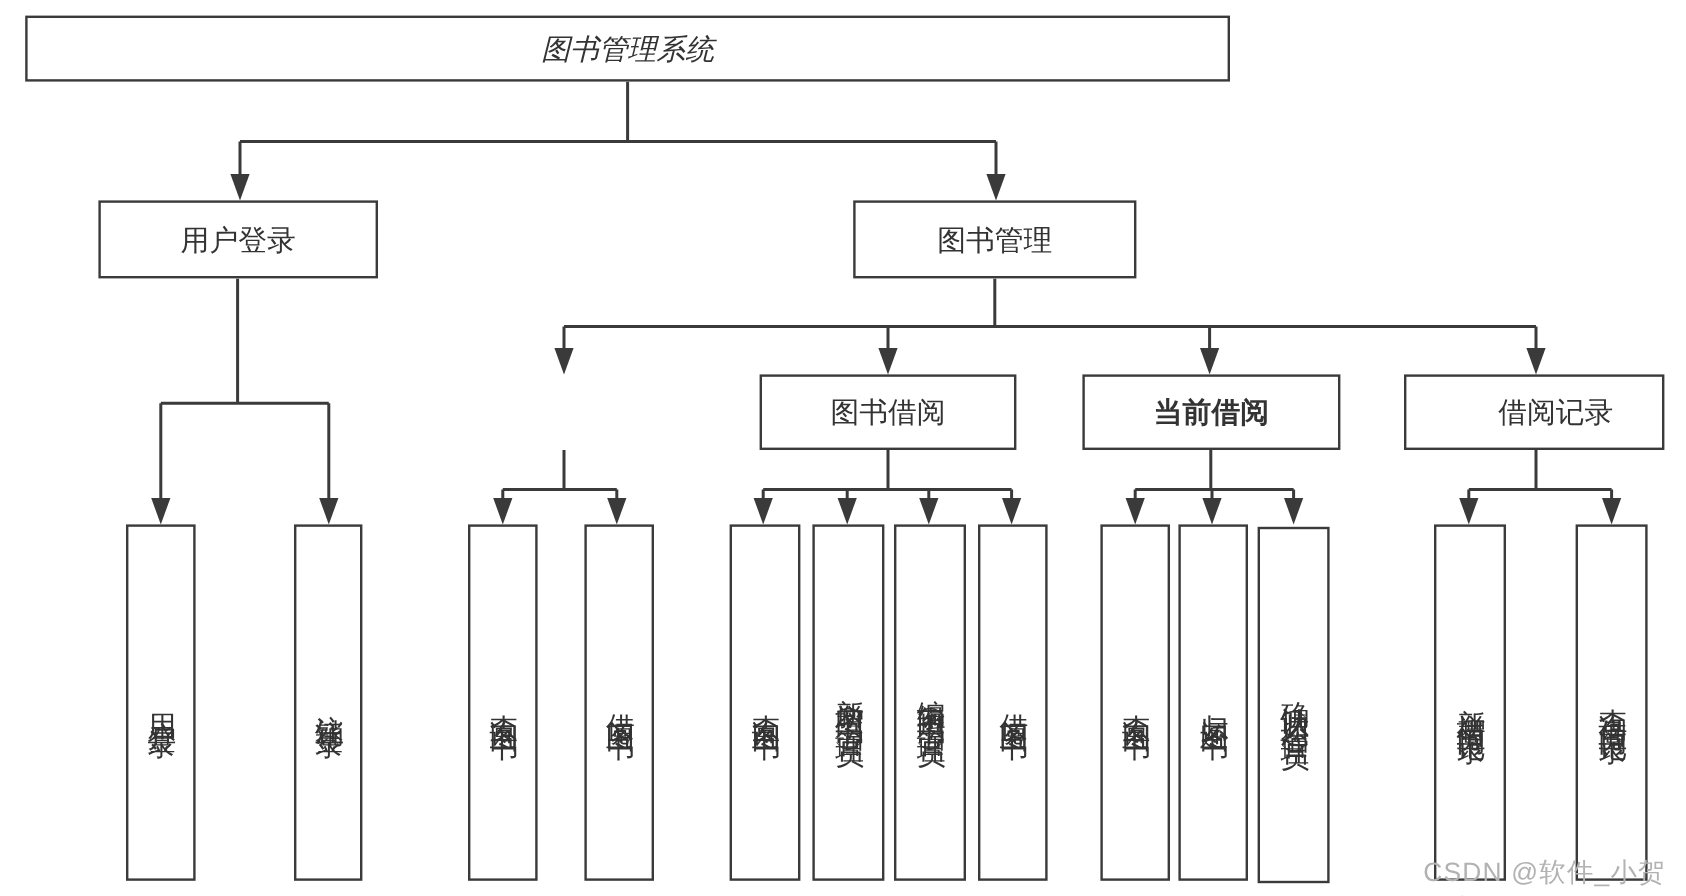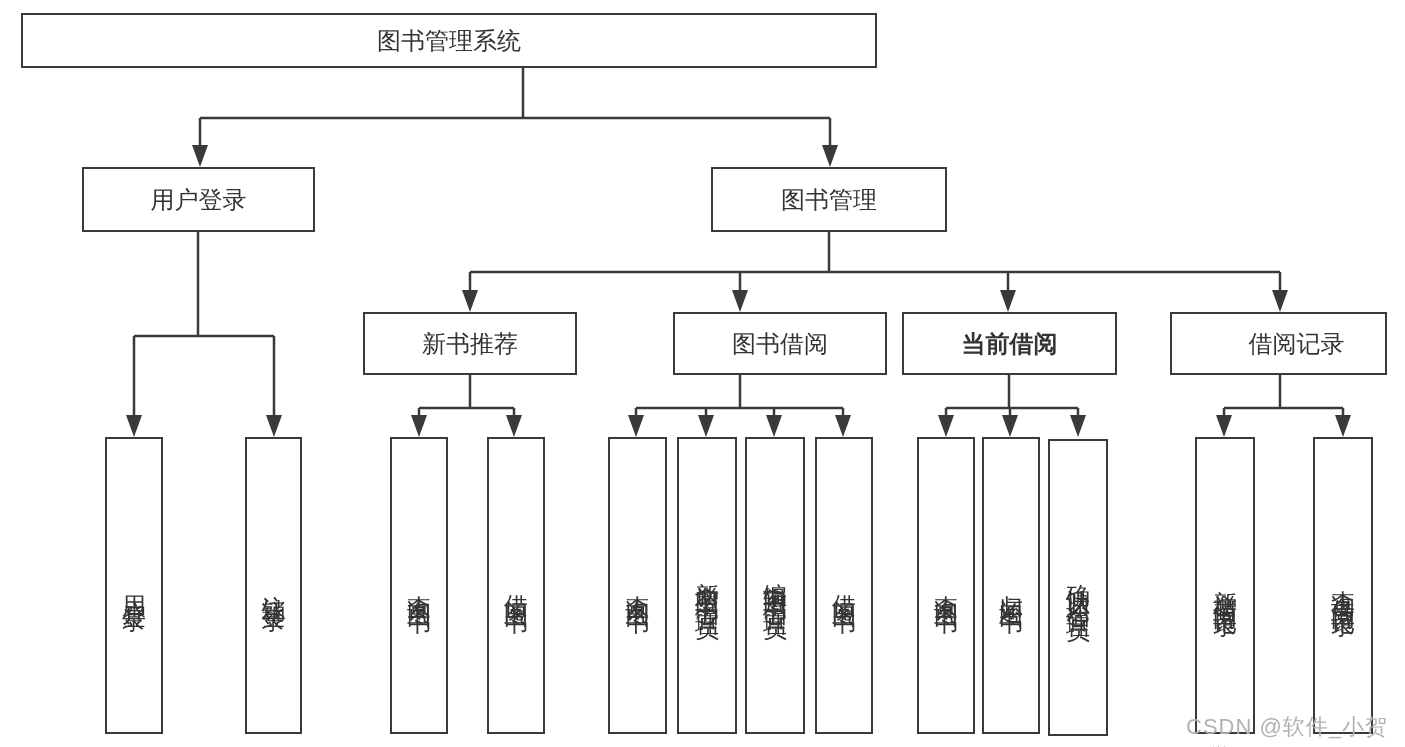--- a/index.html
+++ b/index.html
@@ -82,27 +82,26 @@
 
       <polygon points="938,415 954,415 946,437"></polygon>
       <polygon points="1002,415 1018,415 1010,437"></polygon>
       <polygon points="1070,415 1086,415 1078,437"></polygon>
 
       <polygon points="1216,415 1232,415 1224,437"></polygon>
       <polygon points="1335,415 1351,415 1343,437"></polygon>
     </g>
   </svg>
 
-  <div class="node" style="left:21px;top:13px;width:856px;height:55px;">图书管理系统</div>
+  <div class="node" style="left:21px;top:13px;width:1004px;height:55px;font-style:italic;">图书管理系统</div>
 
   <div class="node" style="left:82px;top:167px;width:233px;height:65px;">用户登录</div>
   <div class="node" style="left:711px;top:167px;width:236px;height:65px;text-align:right;">图书管理</div>
 
-  <div class="node" style="left:363px;top:312px;width:214px;height:63px;">新书推荐</div>
-  <div class="node" style="left:633px;top:312px;width:214px;height:63px;margin-left:40px;">图书借阅</div>
+  <div class="node" style="left:633px;top:312px;width:214px;height:63px;">图书借阅</div>
   <div class="node" style="left:902px;top:312px;width:215px;height:63px;font-weight:bold;">当前借阅</div>
   <div class="node" style="left:1170px;top:312px;width:217px;height:63px;padding-left:36px;">借阅记录</div>
 
   <div class="node leaf" style="left:105px;top:437px;width:58px;height:297px;">用户登录</div>
   <div class="node leaf" style="left:245px;top:437px;width:57px;height:297px;">注销登录</div>
 
   <div class="node leaf" style="left:390px;top:437px;width:58px;height:297px;">查询图书</div>
   <div class="node leaf" style="left:487px;top:437px;width:58px;height:297px;">借阅图书</div>
 
   <div class="node leaf" style="left:608px;top:437px;width:59px;height:297px;">查询图书</div>

